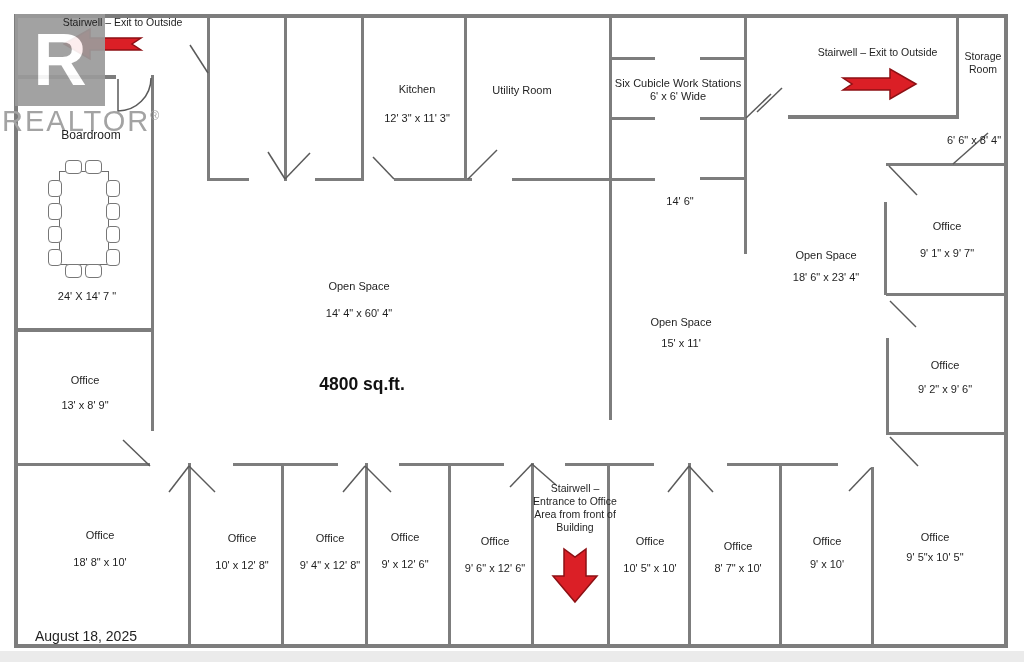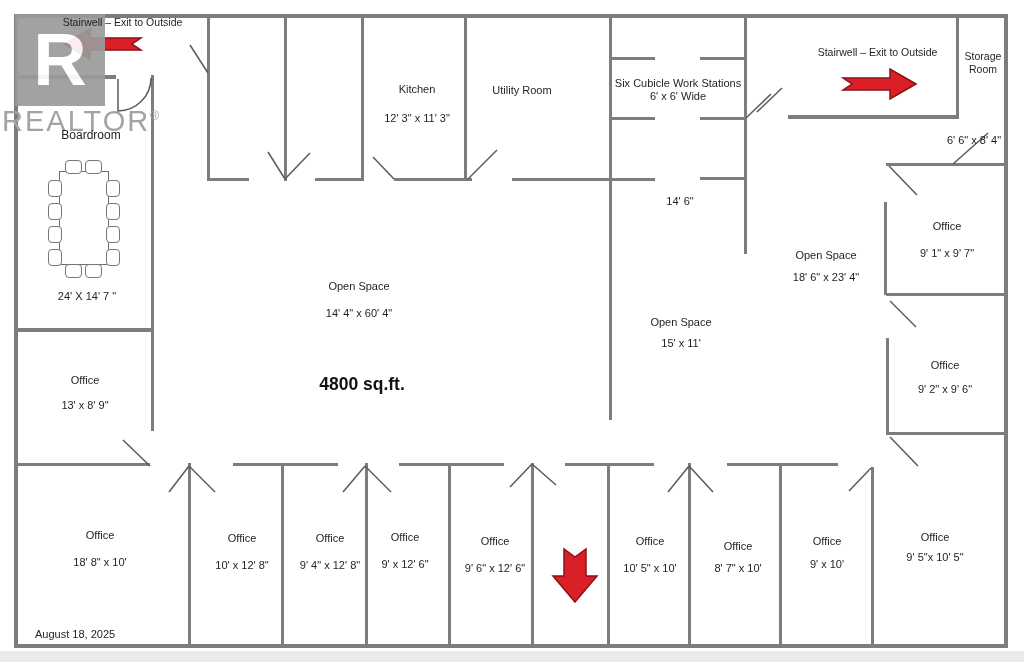--- a/index.html
+++ b/index.html
@@ -14,21 +14,21 @@
   .total{position:absolute;left:180px;top:372px;width:364px;text-align:center;
          font-size:17.5px;line-height:24px;font-weight:700;color:#111;}
   .wm-logo{position:absolute;left:15px;top:14px;width:90px;height:92px;background:#9b9b9b;
            display:flex;align-items:center;justify-content:center;opacity:.92;}
   .wm-logo span{color:#ffffff;font-size:74px;font-weight:700;line-height:1;}
   .wm-text{position:absolute;left:2px;top:105px;font-size:29px;letter-spacing:2px;
            color:#a3a3a3;font-weight:400;white-space:nowrap;}
   .wm-text sup{font-size:12px;}
   .boardroom-name{position:absolute;left:51px;top:128px;width:80px;text-align:center;
                   font-size:12px;color:#222;}
-  .date{position:absolute;left:35px;top:628px;font-size:11px;}
+  .date{position:absolute;left:35px;top:628px;font-size:14px;}
   .stair{position:absolute;font-size:10.5px;text-align:center;line-height:13px;}
   .chair{position:absolute;background:#fff;border:1.5px solid #777;border-radius:4px;}
   .table{position:absolute;left:59px;top:171px;width:48px;height:92px;background:#fff;
          border:1.5px solid #6e6e6e;}
   .bottom-strip{position:absolute;left:0;top:651px;width:1024px;height:11px;background:#ebebeb;}
 </style>
 </head>
 <body>
 
 <div class="stage">
@@ -131,20 +131,21 @@
       <div class="chair" style="left: 85px; top: 160px; width: 15px; height: 12px;"></div>
       <div class="chair" style="left: 65px; top: 264px; width: 15px; height: 12px;"></div>
       <div class="chair" style="left: 85px; top: 264px; width: 15px; height: 12px;"></div>
     </div>
 
   <div class="boardroom-name">Boardroom</div>
   <div class="lbl" style="left:42px;top:290px;width:90px"><span class="dm">24' X 14' 7 "</span></div>
 
   <div class="stair" style="left:50px;top:16px;width:145px">Stairwell – Exit to Outside</div>
   <div class="stair" style="left:810px;top:46px;width:135px">Stairwell – Exit to Outside</div>
+  <div class="stair" style="left:531px;top:482px;width:88px">Stairwell – Entrance to Office Area from front of Building</div>
 
   <div class="lbl" style="left:377px;top:83px;width:80px">
     <div class="nm" style="margin-bottom:16px">Kitchen</div>
     <div class="dm">12' 3" x 11' 3"</div>
     </div>
   <div class="lbl" style="left:462px;top:84px;width:120px">
     <div>Utility Room</div>
     </div>
   <div class="lbl" style="left:613px;top:77px;width:130px">
     <div>Six Cubicle Work Stations 6' x 6' Wide</div>

